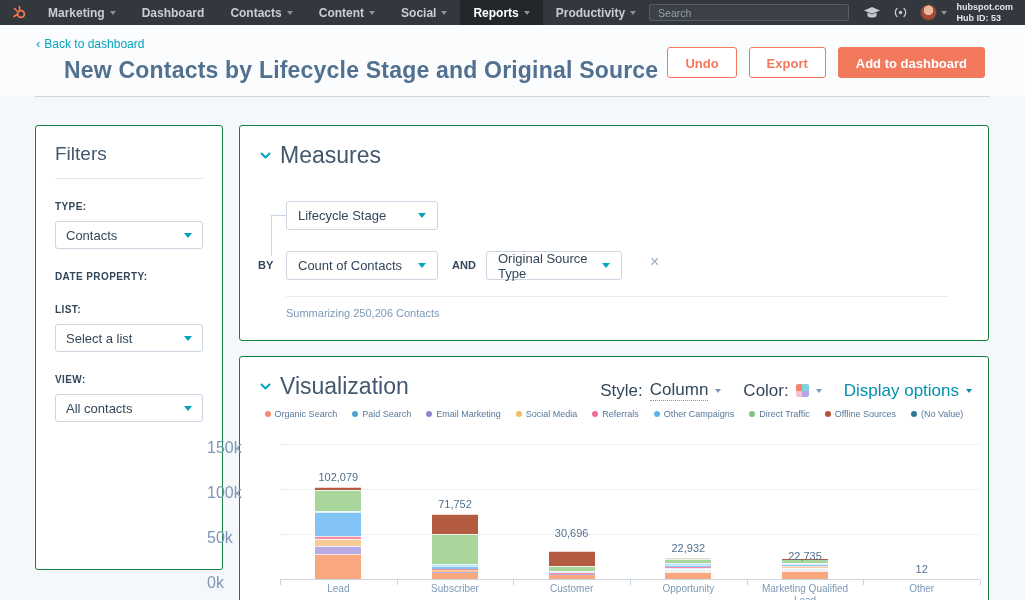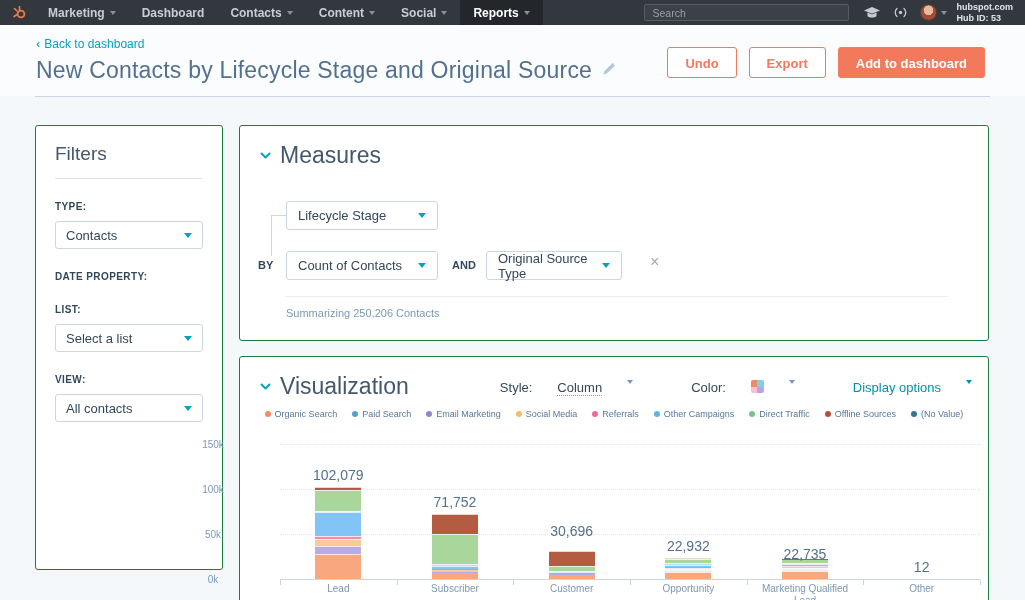--- a/index.html
+++ b/index.html
@@ -26,21 +26,21 @@
             background:radial-gradient(circle at 50% 35%, #e8b99a 0 38%, #a44a3a 40% 75%, #6e3328 78%);
             border:1px solid #55402f; }
   .hub-info { margin:0 12px 0 10px; font-size:9px; line-height:11px; color:#e2e6ea; font-weight:bold; white-space:nowrap; }
 
   
   .page-header { position:absolute; left:0; top:25px; width:1025px; height:71px; background:#fbfcfe; }
   .page-header .inner { position:relative; height:100%; padding:9px 36px 0 36px; }
   .back-link { font-size:12px; color:#00a4bd; cursor:pointer; display:inline-flex; align-items:center; gap:4px; }
   .back-chevron { font-size:13px; line-height:12px; }
   .page-title-row { display:flex; align-items:center; gap:10px; margin-top:5px; }
-  .page-title { font-size:23px; font-weight:normal; color:#52708f; letter-spacing:.2px; }
+  .page-title { font-size:23px; font-weight:bold; color:#52708f; letter-spacing:.2px;margin-left:28px; }
   .header-buttons { position:absolute; right:40px; top:22px; display:flex; gap:12px; }
   .btn { height:31px; border-radius:3px; font-size:13px; font-weight:bold; padding:8px 17px; cursor:pointer;
          font-family:"Liberation Sans", sans-serif; }
   .btn.outline { background:#fff; border:1px solid #f2795c; color:#f2795c; }
   .btn.solid { background:#f2795c; border:1px solid #f2795c; color:#fff; }
   .header-divider { position:absolute; left:35px; right:35px; top:96px; border-top:1px solid #ccd6e0; }
 
   
   .card { position:absolute; background:#fff; border:1px solid #15803d; border-radius:3px; }
   .card-filters { left:35px; top:125px; width:188px; height:445px; padding:17px 19px; }
@@ -73,21 +73,21 @@
   .dd-source { left:246px; top:125px; width:136px; }
   .conj { position:absolute; font-size:11px; font-weight:bold; color:#33475b; }
   .by-label { left:18px; top:133px; }
   .and-label { left:212px; top:133px; }
   .remove-x { position:absolute; left:410px; top:127px; font-size:16px; color:#99acc2; cursor:pointer; }
   .measures-divider { position:absolute; left:46px; right:40px; top:170px; border-top:1px solid #e8eef4; }
   .summary-text { position:absolute; left:46px; top:181px; font-size:11px; color:#7c98b6; }
 
   
   .viz-inner { position:relative; width:100%; height:100%; padding:16px 19px; }
-  .viz-controls { position:absolute; right:16px; top:23px; display:flex; gap:25px; font-size:13px; }
+  .viz-controls { position:absolute; right:16px; top:23px; display:flex; align-items:center; gap:7px; font-size:17px; }
   .ctl-label { color:#33475b; }
   .ctl-value { color:#33475b; border-bottom:1px dotted #7c98b6; cursor:pointer; }
   .ctl-caret { width:0; height:0; border-left:3.5px solid transparent; border-right:3.5px solid transparent;
                border-top:4.5px solid #7c98b6; cursor:pointer; }
   .color-swatch { width:13px; height:13px; display:grid; grid-template-columns:1fr 1fr; grid-template-rows:1fr 1fr;
                   border-radius:2px; overflow:hidden; cursor:pointer; }
   .display-options { color:#0091ae; cursor:pointer; }
   .ctl-caret.teal { border-top-color:#0091ae; }
   .ctl-gap { width:8px; }
 
@@ -95,25 +95,25 @@
   .legend-row { position:absolute; left:0; right:0; top:52px; display:flex; justify-content:center; gap:15px; }
   .legend-item { display:flex; align-items:center; gap:4px; cursor:pointer; }
   .legend-dot { width:6px; height:6px; border-radius:50%; }
   .legend-label { font-size:9px; color:#56789a; }
 
   
   .plot { position:absolute; left:40px; top:87px; width:700px; height:135px; }
   .gridline { position:absolute; left:0; right:0; height:0; border-top:1px dotted #dce4ed; }
   .axis-line { position:absolute; left:0; right:0; bottom:-1px; border-top:1px solid #cbd6e2; }
   .ylabels { position:absolute; left:0; top:0; width:34px; height:100%; }
-  .ylabel { position:absolute; right:41px; font-size:10px; color:#7c98b6; text-align:center; width:40px; }
+  .ylabel { position:absolute; right:27px; font-size:16px; color:#7c98b6; text-align:left; width:40px; }
   .chart-column { position:absolute; top:0; height:100%; }
   .bar-segment { position:absolute; box-shadow:inset 0 1px 0 rgba(255,255,255,.75); }
   .bar-segment.dotted { background-image:radial-gradient(#bfd3c8 .8px, transparent 1px); background-size:4px 4px; }
-  .bar-total { position:absolute; width:100%; text-align:center; font-size:14px; color:#52708f; }
+  .bar-total { position:absolute; width:100%; text-align:center; font-size:11px; color:#52708f; }
   .xtick { position:absolute; bottom:-6px; width:0; height:5px; border-left:1px solid #cbd6e2; }
   .xlabels { position:absolute; left:40px; top:226px; width:700px; display:flex; }
   .xlabel { flex:1; text-align:center; font-size:10px; color:#7c98b6; line-height:12px; padding:0 4px; }
 
   
   .icon-sprocket, .icon-cap, .icon-broadcast { display:flex; align-items:center; }
 </style>
 </head>
 <body>
 
@@ -143,20 +143,24 @@
       <div class="nav-item">
         <span>Content</span>
         <span class="nav-caret"></span>
       </div>
       <div class="nav-item">
         <span>Social</span>
         <span class="nav-caret"></span>
       </div>
       <div class="nav-item active">
         <span>Reports</span>
+        <span class="nav-caret"></span>
+      </div>
+      <div class="nav-item">
+        <span>Productivity</span>
         <span class="nav-caret"></span>
       </div>
     </div>
   <input class="nav-search" type="text" placeholder="Search" style="">
   <div class="nav-icons">
     <span class="icon-cap">
       <svg width="18" height="13" viewBox="0 0 18 13">
         <polygon points="9,1 17,4.4 9,7.8 1,4.4" fill="#c6cbd1"></polygon>
         <path d="M4.5 6.5 v3.2 c0 1 2 1.9 4.5 1.9 s4.5 -.9 4.5 -1.9 v-3.2 l-4.5 1.9 z" fill="#c6cbd1"></path>
       </svg>

